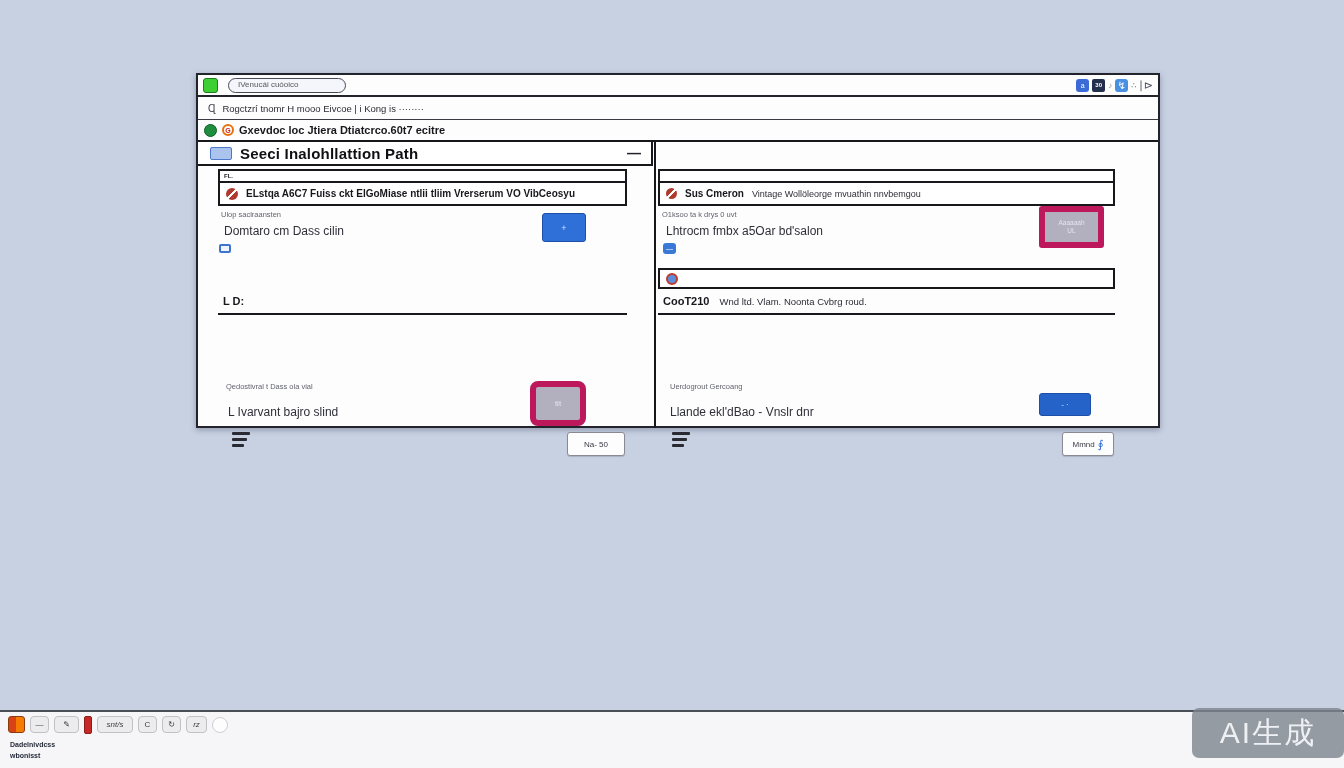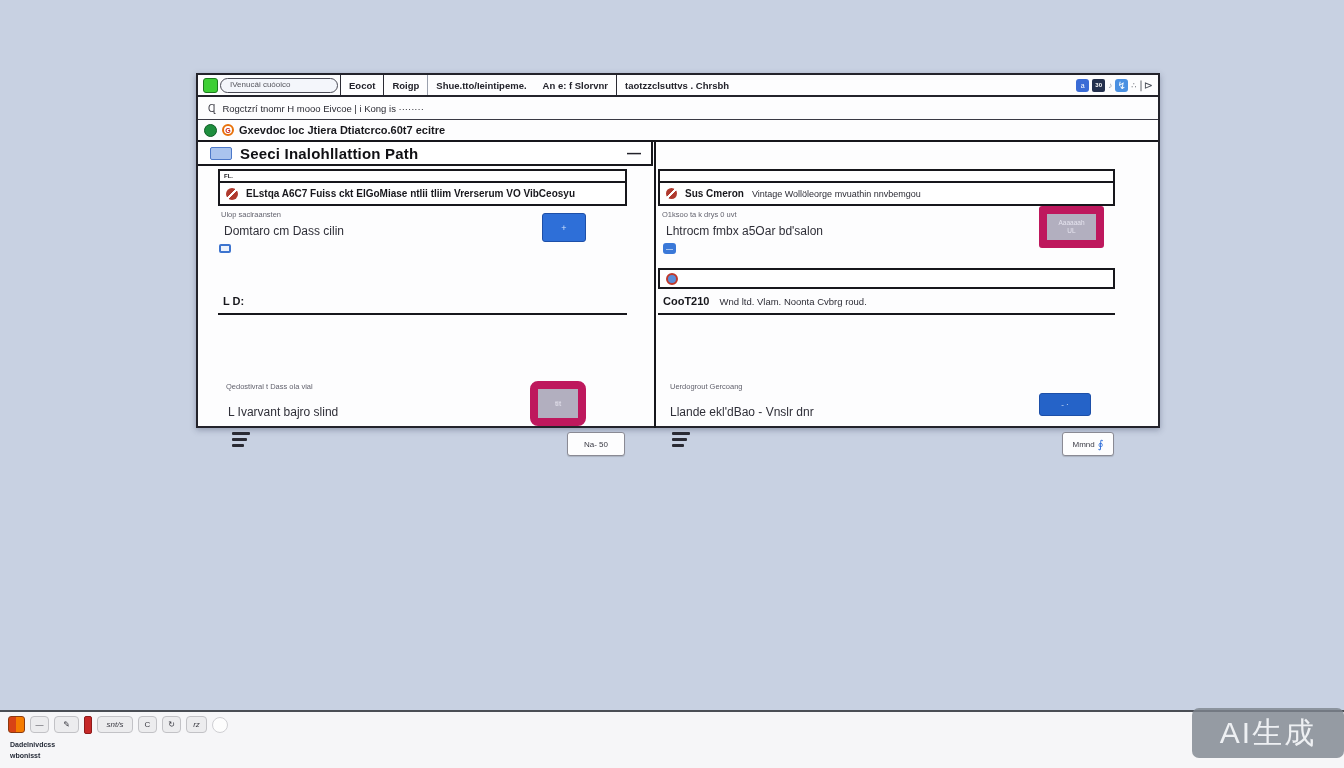--- a/index.html
+++ b/index.html
@@ -2,21 +2,21 @@
 <html><head>
 <meta charset="utf-8">
 <style>
   *{margin:0;padding:0;box-sizing:border-box}
   html,body{width:1344px;height:768px;overflow:hidden;background:#c8d1e2;
     font-family:"Liberation Sans",sans-serif;position:relative;color:#23232b}
 
   
   .window{position:absolute;left:196px;top:73px;width:964px;height:355px;
     background:#fdfdfe;border:2px solid #23232b;box-shadow:0 2px 6px rgba(40,50,80,.35)}
-  .toolbar{height:22px;border-bottom:2px solid #23232b;display:flex;align-items:center;padding:0 5px;gap:2px}
+  .toolbar{height:22px;border-bottom:2px solid #23232b;display:flex;align-items:center;padding:0 5px;gap:10px}
   .green-sq{width:15px;height:15px;background:#3ecf35;border:1.5px solid #1d7a1f;border-radius:3px;flex:0 0 auto}
   .addr{width:118px;height:15px;border:1.5px solid #4a4a55;border-radius:8px;
     font-size:8px;color:#56565e;line-height:12px;padding-left:9px;overflow:hidden;white-space:nowrap;background:#f4f6fb}
   .menu{display:flex;align-items:center;height:100%;font-weight:bold;font-size:9.5px;white-space:nowrap}
   .menu .mi{padding:0 8px;border-left:1.5px solid #2a2a33;height:100%;display:flex;align-items:center}
   .menu .mi.thin{border-left:1px solid #9aa0ad}
   .tb-icons{margin-left:auto;display:flex;align-items:center;gap:3px}
   .ic13{width:13px;height:13px;border-radius:3px;display:flex;align-items:center;justify-content:center;
     font-size:7px;color:#fff;flex:0 0 auto}
   .ic-app{background:#3a6bd6}
@@ -67,21 +67,21 @@
   .boxB{position:absolute;top:126px;height:21px;border:2px solid #17171c;background:#fff;
     display:flex;align-items:center;gap:7px;padding:0 6px;font-size:10.5px;font-weight:bold;color:#17171c}
   .chrome-circ{width:11px;height:11px;border-radius:50%;flex:0 0 auto;
     background:conic-gradient(#d93025 0 25%,#f9ab00 25% 50%,#1e8e3e 50% 75%,#4285f4 75% 100%);
     border:1px solid #555}
   .ringed-circ{width:12px;height:12px;border-radius:50%;background:#5b8dd9;border:2px solid #c0392b;flex:0 0 auto}
   .subrow{position:absolute;top:147px;height:20px;border-bottom:2px solid #17171c;
     display:flex;align-items:center;gap:10px;padding:12px 5px;white-space:nowrap}
   .subrow b{font-size:11px;color:#17171c}
   .subrow .rest{font-size:9.5px;color:#2d2d36}
-  .btn-gray{position:absolute;background:#b2afbf;border:8px solid #be185d;border-radius:8px;
+  .btn-gray{position:absolute;background:#b2afbf;border:6px solid #be185d;border-radius:8px;
     color:#e6e4ef;display:flex;flex-direction:column;align-items:center;justify-content:center;line-height:1.2}
   .hamb{position:absolute;display:flex;flex-direction:column;gap:3.5px}
   .hamb span{height:2.5px;background:#2a2a33;border-radius:1px;display:block}
   .btn-next{position:absolute;height:24px;background:#fdfdfe;border:1.5px solid #8a8a94;border-radius:3px;
     display:flex;align-items:center;justify-content:center;gap:3px;font-size:8px;color:#3a3a44;box-shadow:0 1px 1px rgba(0,0,0,.15)}
   .glyph-blue{color:#2b6bd9;font-size:11px}
 
   
   .bottombar{position:absolute;left:0;top:710px;width:1344px;height:58px;background:#f6f6f8;
     border-top:2px solid #4a4e55}
@@ -99,27 +99,20 @@
     font-size:30px;color:#eef0f3;letter-spacing:2px}
 </style>
 </head>
 <body>
 
 <div class="window">
 
   <div class="toolbar">
     <div class="green-sq"></div>
     <div class="addr">IVenucái cuóoico</div>
-    <div class="menu">
-      <div class="mi">Eocot</div>
-      <div class="mi">Roigp</div>
-      <div class="mi thin">Shue.tto/Ieintipeme.</div>
-      <div class="mi thin" style="border-left:none">An e: f Slorvnr</div>
-      <div class="mi">taotzzclsuttvs . Chrsbh</div>
-    </div>
     <div class="tb-icons">
       <div class="ic13 ic-app">a</div>
       <div class="ic13 ic-sd">30</div>
       <span class="ic-tiny">♪</span>
       <div class="ic13 ic-flash">↯</div>
       <span class="ic-cursor">∴</span>
       <span class="ic-arrow">∣⊳</span>
     </div>
   </div>
 

